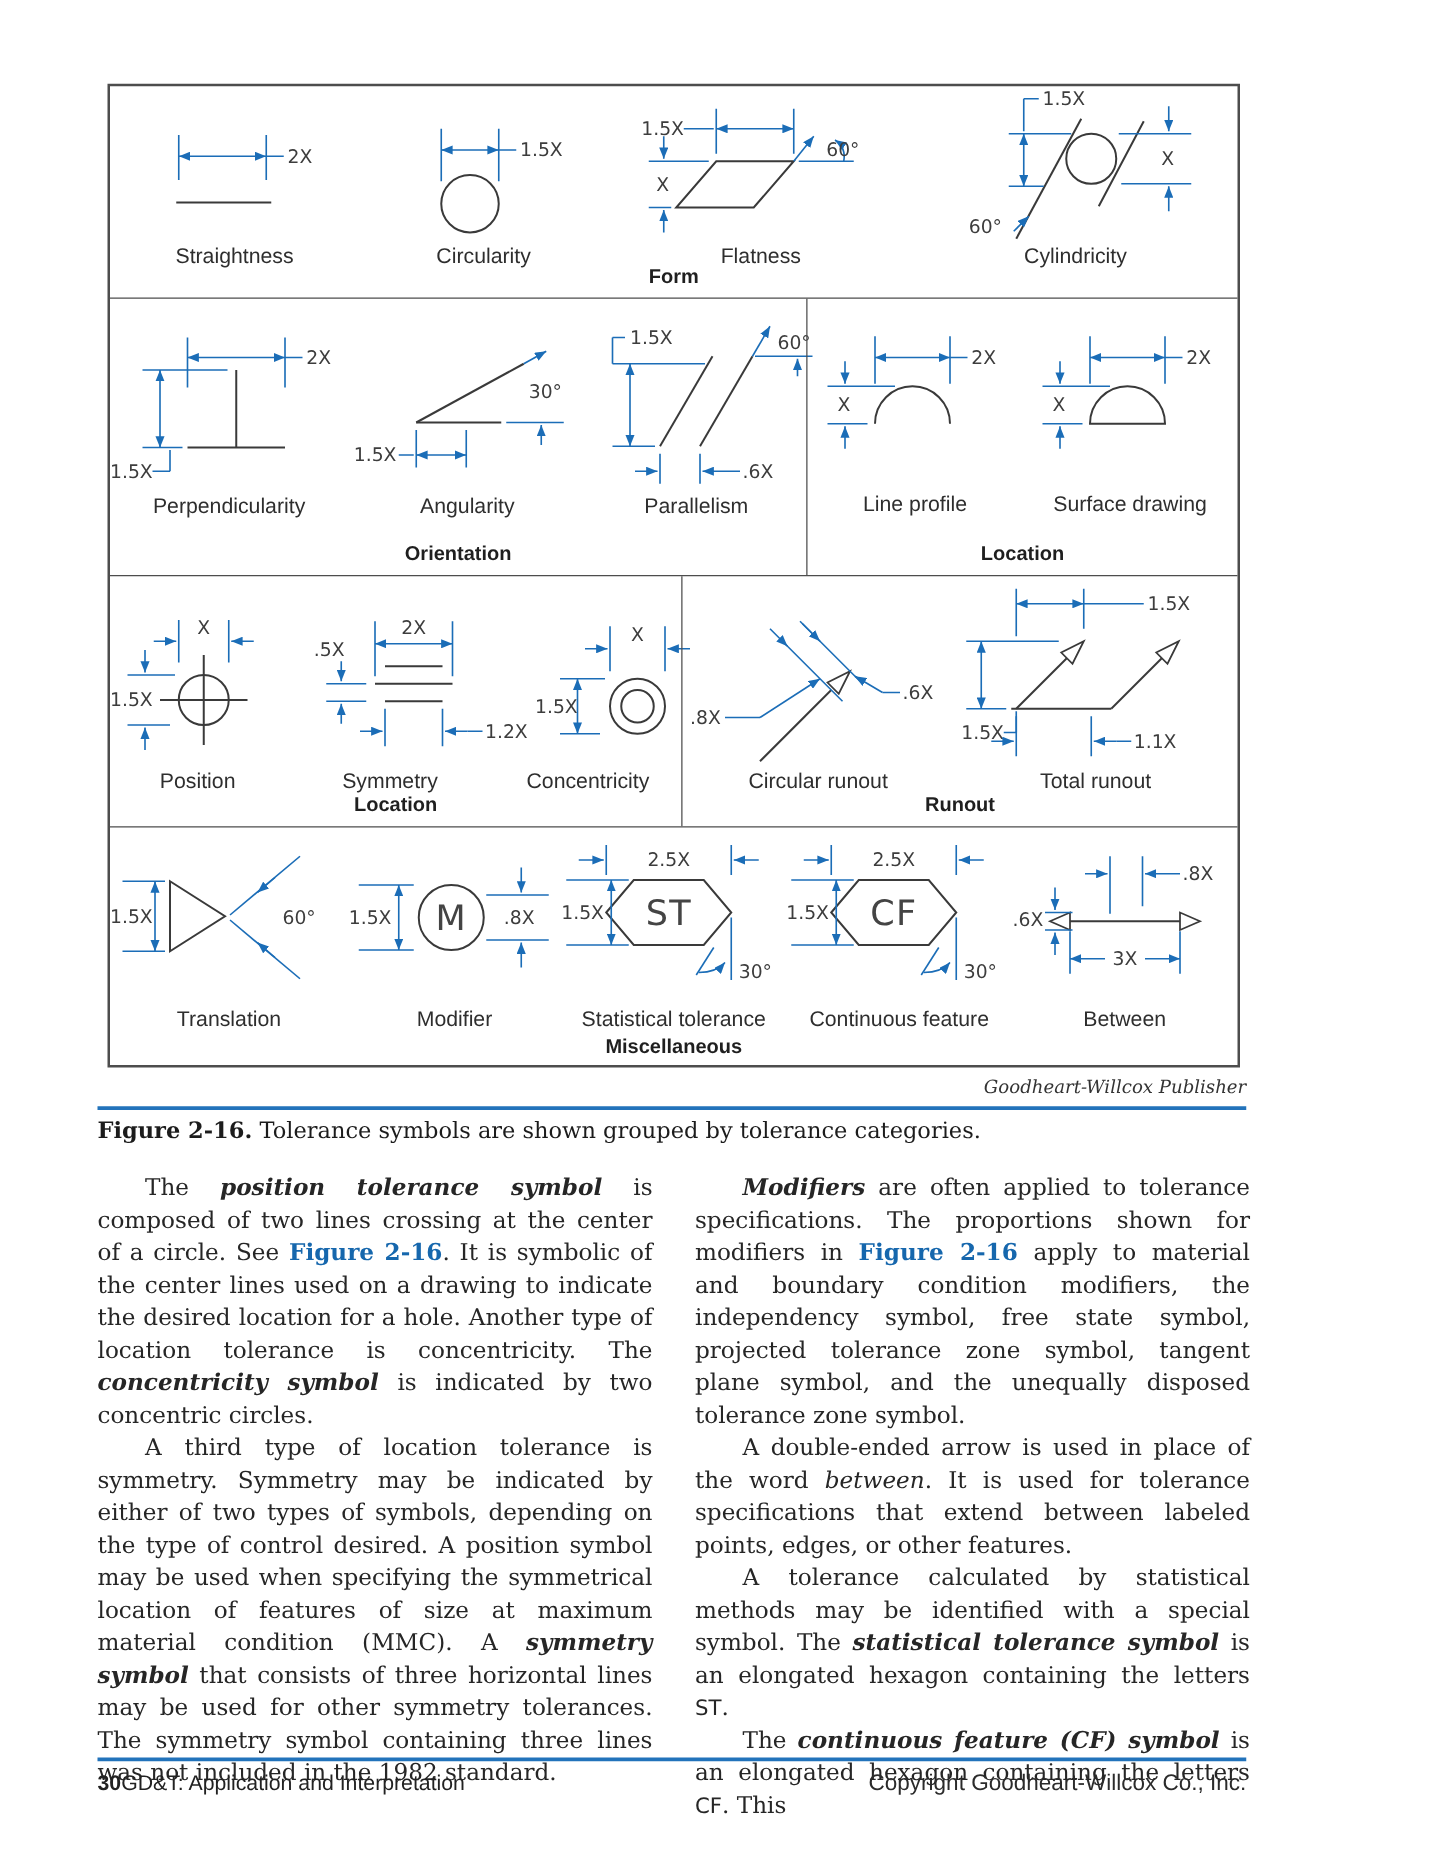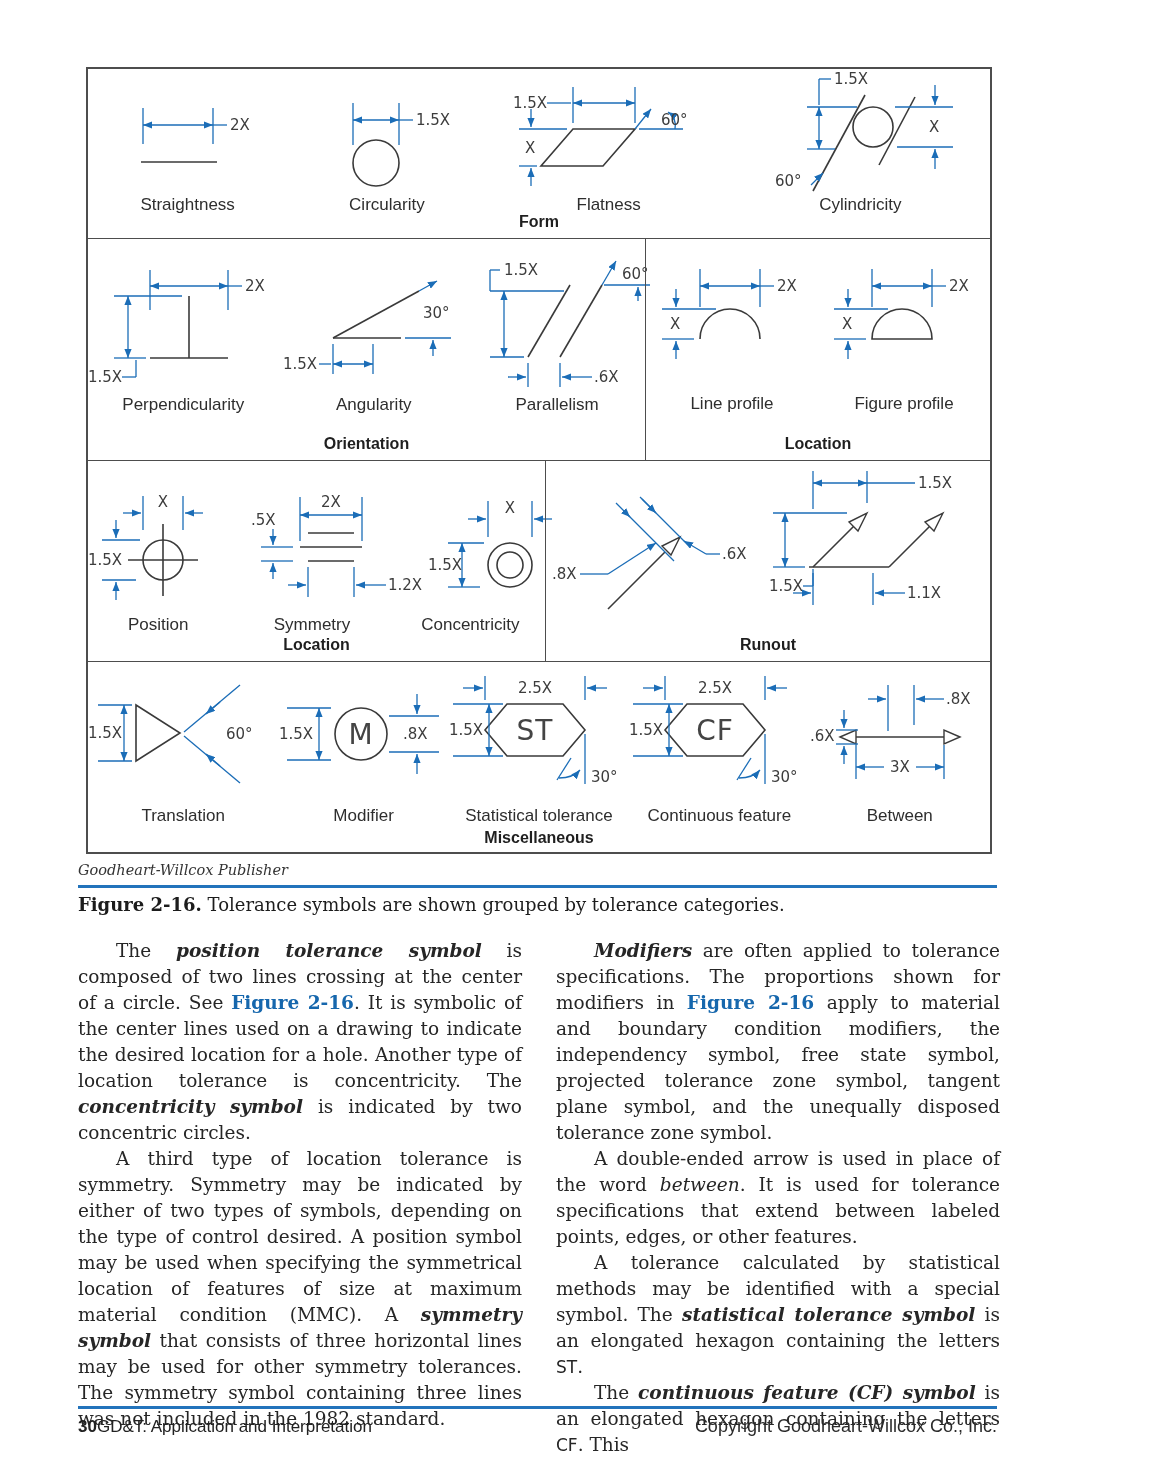--- a/index.html
+++ b/index.html
@@ -23,21 +23,21 @@
               font-weight:bold; font-size:16px; color:#1f1f1f; }
   svg { display:block; }
   .k  { stroke:#3a3a3a; stroke-width:1.6; fill:none; }
   .kh { stroke:#3a3a3a; stroke-width:1.4; fill:#fff; }
   .d  { stroke:#1b6db7; stroke-width:1.3; fill:none; }
   .dt { font-family:"DejaVu Sans", sans-serif; font-size:15px; fill:#3d3d3d; }
   .lt { font-family:"DejaVu Sans", sans-serif; font-size:28px; fill:#444;
         letter-spacing:1px; }
 
   
-  .attrib { position:absolute; left:78px; top:862px; width:919px; text-align:left;
+  .attrib { position:absolute; left:78px; top:862px; width:919px; text-align:right;
             font-family:"DejaVu Serif", serif; font-style:italic; font-size:14.5px; color:#333; }
   .caprule { position:absolute; left:78px; top:885px; width:919px; height:2.5px; }
   .caption { position:absolute; left:78px; top:894px; width:919px;
              font-family:"DejaVu Serif", serif; font-size:18px; color:#1c1c1c; }
   .caption b { font-weight:bold; }
 
   
   .col { position:absolute; top:938px; width:444px;
          font-family:"DejaVu Serif", serif; font-size:18.5px; line-height:26px;
          color:#262626; }
@@ -240,21 +240,21 @@
                 <line class="d" x1="12" y1="48" x2="66" y2="48"></line>
                   <line class="d" x1="12" y1="78" x2="44" y2="78"></line>
                 <line class="d" x1="26" y1="28" x2="26" y2="46" marker-end="url(#ar)"></line>
                 <line class="d" x1="26" y1="98" x2="26" y2="80" marker-end="url(#ar)"></line>
                 <text class="dt" x="20" y="68">X</text>
               </svg>
             </div>
           </div>
           <div class="syms" style="height:20px; align-items:center; padding-top:0">
             <div class="symlabel" style="width:165px">Line profile</div>
-            <div class="symlabel" style="width:165px">Figure profile</div>
+            <div class="symlabel" style="width:165px">Surface drawing</div>
           </div>
           <div class="sectitle">Location</div>
         </div>
       </div>
     </div>
 
     <div class="frow" style="height:201px">
       <div class="cells">
         <div class="cell" style="width:457px">
           <div class="syms" style="height:152px">
@@ -358,20 +358,24 @@
                 <text class="dt" x="0" y="128">1.5X</text>
                 <line class="d" x1="44" y1="110" x2="44" y2="142"></line>
                   <line class="d" x1="104" y1="110" x2="104" y2="142"></line>
                 <line class="d" x1="24" y1="130" x2="42" y2="130" marker-end="url(#ar)"></line>
                 <line class="d" x1="124" y1="130" x2="106" y2="130" marker-end="url(#ar)"></line>
                 <line class="d" x1="124" y1="130" x2="136" y2="130"></line>
                 <text class="dt" x="138" y="135">1.1X</text>
               </svg>
             </div>
           </div>
+          <div class="syms" style="height:20px; align-items:flex-start; padding-top:0">
+            <div class="symlabel" style="width:205px">Circular runout</div>
+            <div class="symlabel" style="width:215px">Total runout</div>
+          </div>
           <div class="sectitle">Runout</div>
         </div>
       </div>
     </div>
 
     <div class="frow" style="height:193px">
       <div class="cells">
           <div class="cell" style="width:100%">
         <div class="syms" style="height:142px; align-items:center">
           <div class="symitem">

